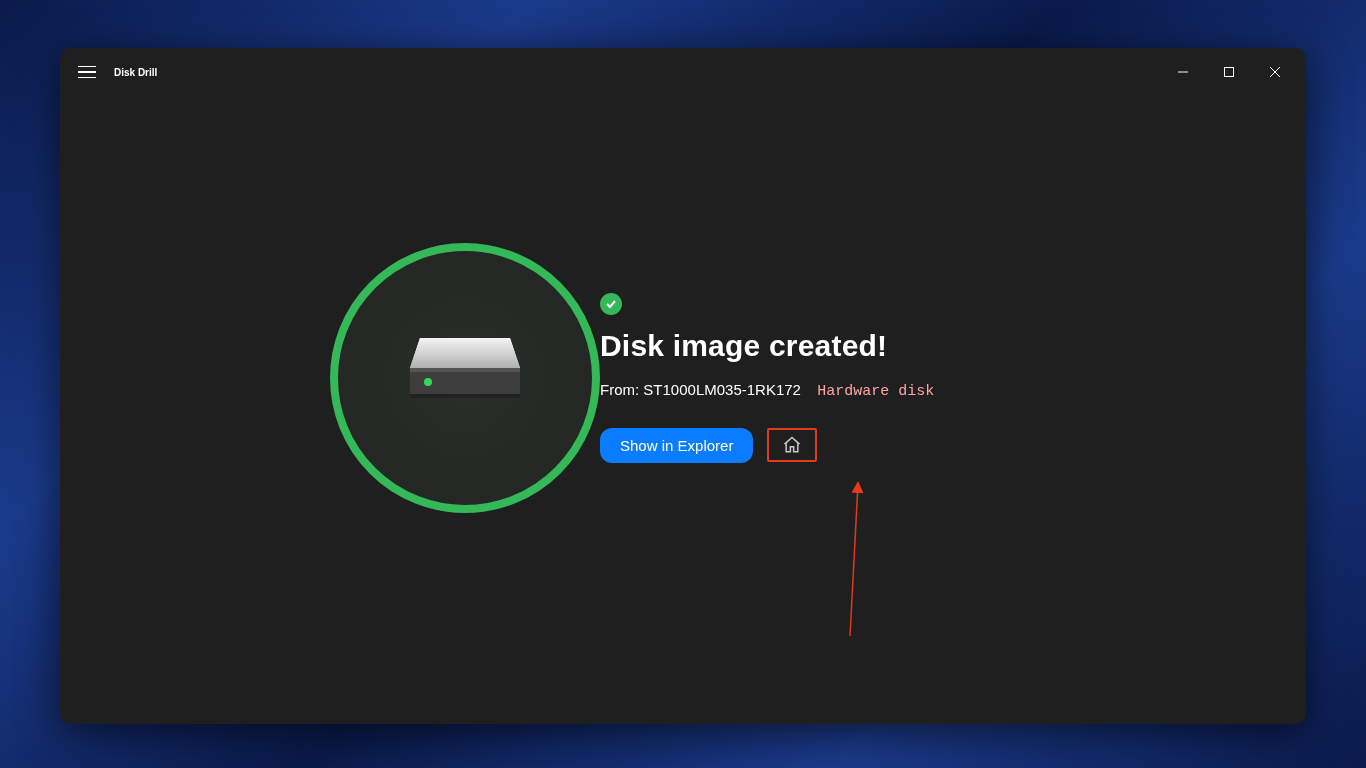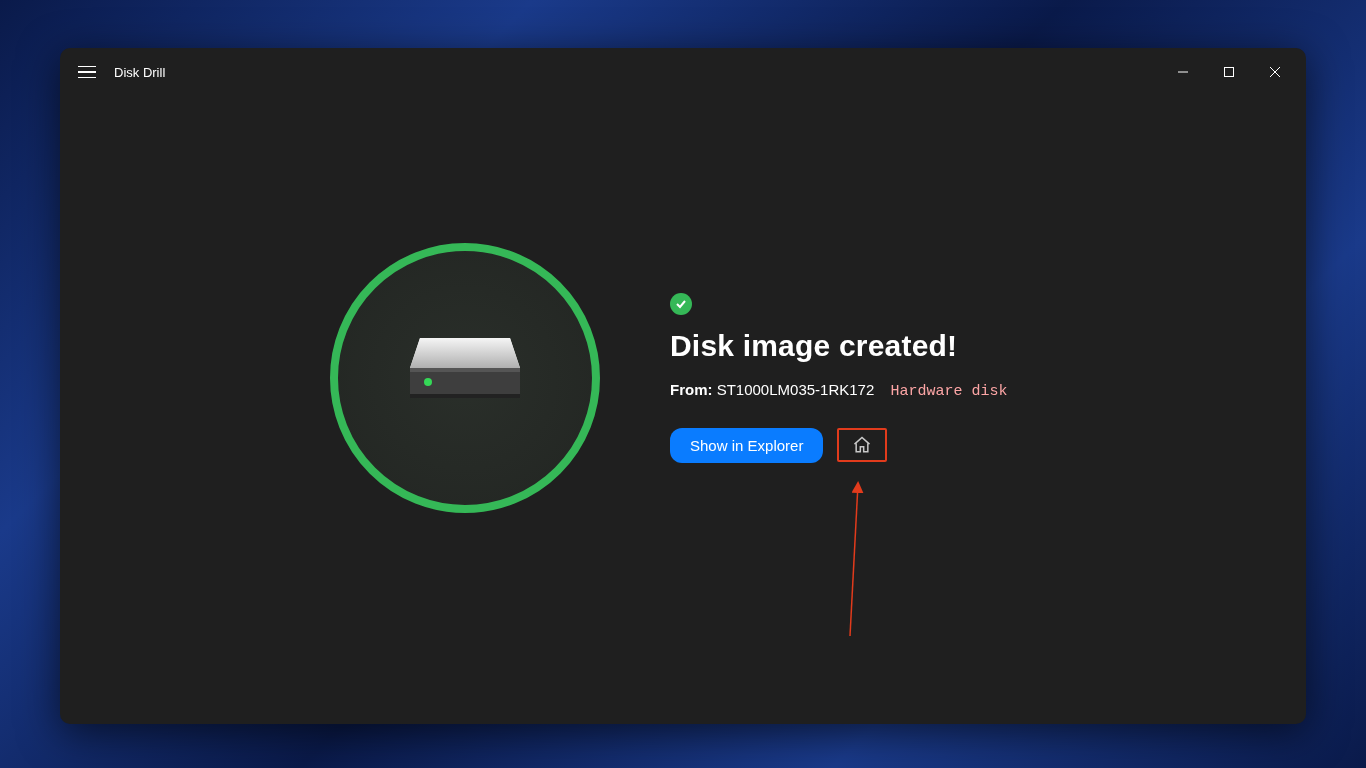--- a/index.html
+++ b/index.html
@@ -28,53 +28,52 @@
     padding: 0 8px 0 18px;
     color: #fff;
   }
   .hamburger {
     width: 20px; height: 20px;
     display: flex; flex-direction: column; justify-content: center; gap: 4px;
     cursor: pointer;
     margin-right: 16px;
   }
   .hamburger span { display:block; height:1.5px; background:#fff; width:18px; }
-  .app-title { font-size: 13px; font-weight: 400; color: #fff; }
+  .app-title { font-size: 10px; font-weight: 700; color: #fff; }
   .win-controls { margin-left: auto; display:flex; }
   .win-btn {
     width: 46px; height: 32px;
     display:flex; align-items:center; justify-content:center;
     color:#fff; cursor:pointer;
   }
   .content {
     flex:1;
     display:flex;
     align-items:center;
-    gap: 70px;
     padding-left: 270px;
     padding-bottom: 65px;
   }
   .disk-visual {
     width: 270px; height: 270px;
     border: 8px solid #35b857;
     border-radius: 50%;
     display:flex; align-items:center; justify-content:center;
     background: radial-gradient(circle, #2a2f2a 0%, #222522 100%);
   }
   .info-col { color:#fff; max-width: 560px; }
   .check-badge {
     width: 22px; height:22px; border-radius:50%;
     background:#35b857;
     display:flex; align-items:center; justify-content:center;
     margin-bottom: 14px;
   }
   .check-badge svg { width:12px; height:12px; }
   .heading { font-size: 30px; font-weight:600; margin-bottom: 18px; letter-spacing:0.2px; }
   .line { font-size:15px; margin-bottom:8px; color:#fff; }
-  .line .lbl { font-weight:700; }
+  .line .lbl { font-weight:400; }
   .line .muted { color:#fca5a5; margin-left:12px;font-family:Liberation Mono, monospace; }
   .actions { margin-top: 28px; display:flex; gap:14px; align-items:center; }
   .btn-primary {
     background:#0a7cff;
     color:#fff;
     border:none;
     border-radius:12px;
     padding: 9px 20px;
     font-size:15px;
     cursor:pointer;

